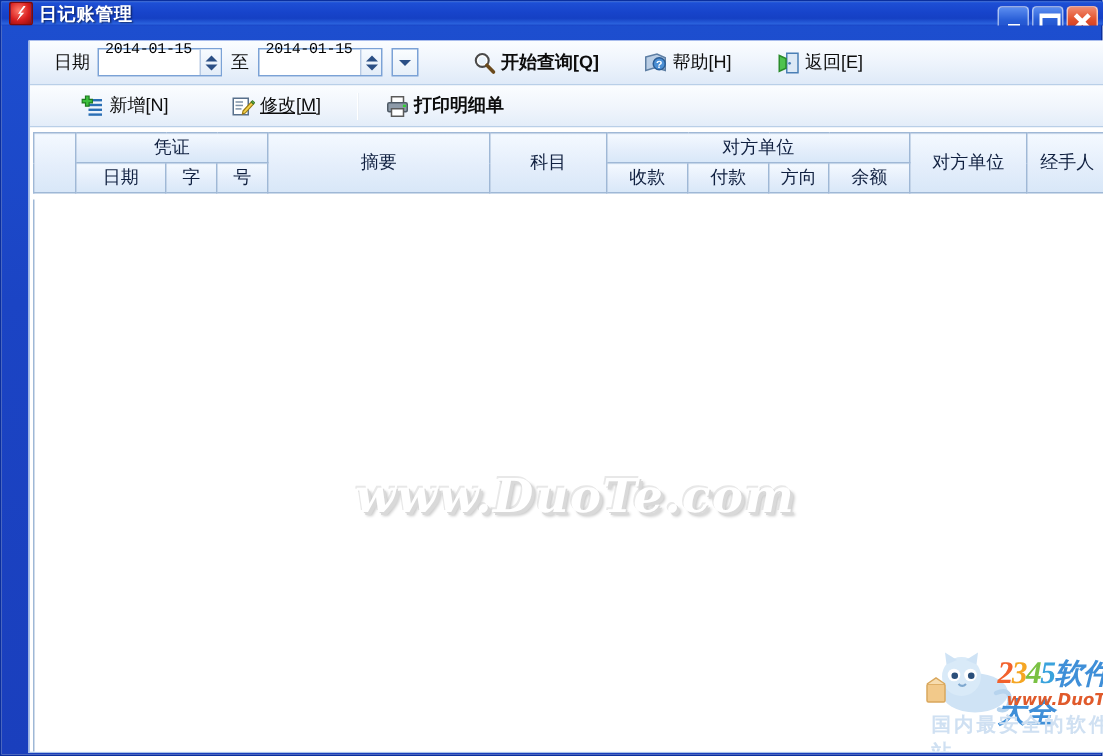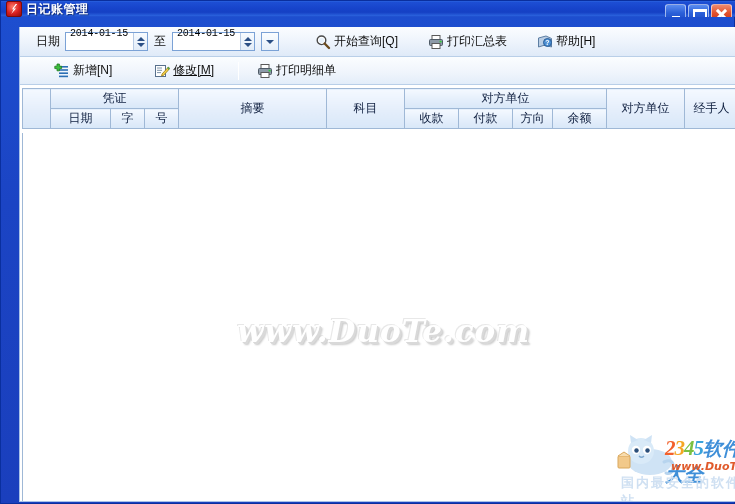--- a/index.html
+++ b/index.html
@@ -277,54 +277,53 @@
         <span class="spin">
           <i class="up"></i>
           <i class="down"></i>
         </span>
       </span>
 
       <span class="dropbtn">
         <i></i>
       </span>
 
-      <span class="tbtn" style="margin-left:28px;">
+      <span class="tbtn" style="margin-left:28px;font-weight:bold;">
         <span class="ic">
           <svg width="16" height="16" viewBox="0 0 16 16">
             <circle cx="6.5" cy="6.3" r="4.3" fill="#ffffff" stroke="#4a4a4a" stroke-width="1.4"></circle>
             <circle cx="6.5" cy="6.3" r="2.6" fill="#e8f2fb" stroke="none"></circle>
             <line x1="9.6" y1="9.5" x2="14" y2="14" stroke="#6b4a1c" stroke-width="2.4" stroke-linecap="round"></line>
           </svg>
         </span>
         <span class="lbl">开始查询[Q]</span>
       </span>
 
-      <span class="tbtn">
-        <span class="ic">
-          <svg width="16" height="16" viewBox="0 0 16 16">
-            <rect x="4" y="1.5" width="8" height="4" fill="#ffffff" stroke="#5a5a5a" stroke-width="1"></rect>
-            <rect x="1.5" y="5.5" width="13" height="6" rx="1" fill="#8d9aa8" stroke="#4e5a66" stroke-width="1"></rect>
-            <rect x="4" y="9.5" width="8" height="5" fill="#ffffff" stroke="#5a5a5a" stroke-width="1"></rect>
-            <rect x="11.6" y="6.8" width="2" height="1.6" fill="#2fd02f"></rect>
-          </svg>
-        </span>
-        <span class="lbl">打印汇总表</span>
-      </span>
 
       <span class="tbtn">
         <span class="ic">
           <svg width="16" height="16" viewBox="0 0 16 16">
             <path d="M1.5 4 L9 2 L14.5 4.5 L14.5 13 L8 11 L1.5 13 Z" fill="#b9cde4" stroke="#5d7ea3" stroke-width="1"></path>
             <circle cx="10.5" cy="8.5" r="4" fill="#4b8fd4" stroke="#2a5d96" stroke-width="1"></circle>
             <text x="10.5" y="11.3" font-size="7" fill="#ffffff" text-anchor="middle" font-family="sans-serif" font-weight="bold">?</text>
           </svg>
         </span>
         <span class="lbl">帮助[H]</span>
       </span>
 
+      <span class="tbtn">
+        <span class="ic">
+          <svg width="16" height="16" viewBox="0 0 16 16">
+            <rect x="6.5" y="1.5" width="7.5" height="13" fill="#dce9f6" stroke="#4a7fb5" stroke-width="1"></rect>
+            <circle cx="8.4" cy="8.2" r="0.9" fill="#4a7fb5"></circle>
+            <path d="M6 5 L6 11.5 L1.5 13.5 L1.5 3 Z" fill="#4ec24e" stroke="#2b8c2b" stroke-width="1"></path>
+          </svg>
+        </span>
+        <span class="lbl">返回[E]</span>
+      </span>
     </div>
 
     <div class="toolbar toolbar2">
       <span class="tbtn" style="margin-left:0;">
         <span class="ic">
           <svg width="16" height="16" viewBox="0 0 16 16">
             <rect x="5" y="3" width="9" height="1.6" fill="#2b6fb5"></rect>
             <rect x="5" y="6.2" width="9" height="1.6" fill="#2b6fb5"></rect>
             <rect x="5" y="9.4" width="9" height="1.6" fill="#2b6fb5"></rect>
             <rect x="5" y="12.6" width="9" height="1.6" fill="#2b6fb5"></rect>
@@ -344,21 +343,21 @@
             <path d="M8 11 L13.5 5 L15 6.4 L9.5 12.4 L7.6 13 Z" fill="#f5d24a" stroke="#9b7a14" stroke-width="0.8"></path>
             <path d="M13.5 5 L15 6.4 L15.8 5.4 L14.3 4.1 Z" fill="#6fbf4a" stroke="#3d7a2a" stroke-width="0.7"></path>
           </svg>
         </span>
         <span class="lbl">修改[M]</span>
       </span>
 
 
       <span class="sep"></span>
 
-      <span class="tbtn" style="margin-left:4px;">
+      <span class="tbtn" style="margin-left:4px;font-weight:bold;">
         <span class="ic">
           <svg width="16" height="16" viewBox="0 0 16 16">
             <rect x="4" y="1.5" width="8" height="4" fill="#ffffff" stroke="#5a5a5a" stroke-width="1"></rect>
             <rect x="1.5" y="5.5" width="13" height="6" rx="1" fill="#8d9aa8" stroke="#4e5a66" stroke-width="1"></rect>
             <rect x="4" y="9.5" width="8" height="5" fill="#ffffff" stroke="#5a5a5a" stroke-width="1"></rect>
             <rect x="11.6" y="6.8" width="2" height="1.6" fill="#2fd02f"></rect>
           </svg>
         </span>
         <span class="lbl">打印明细单</span>
       </span>

